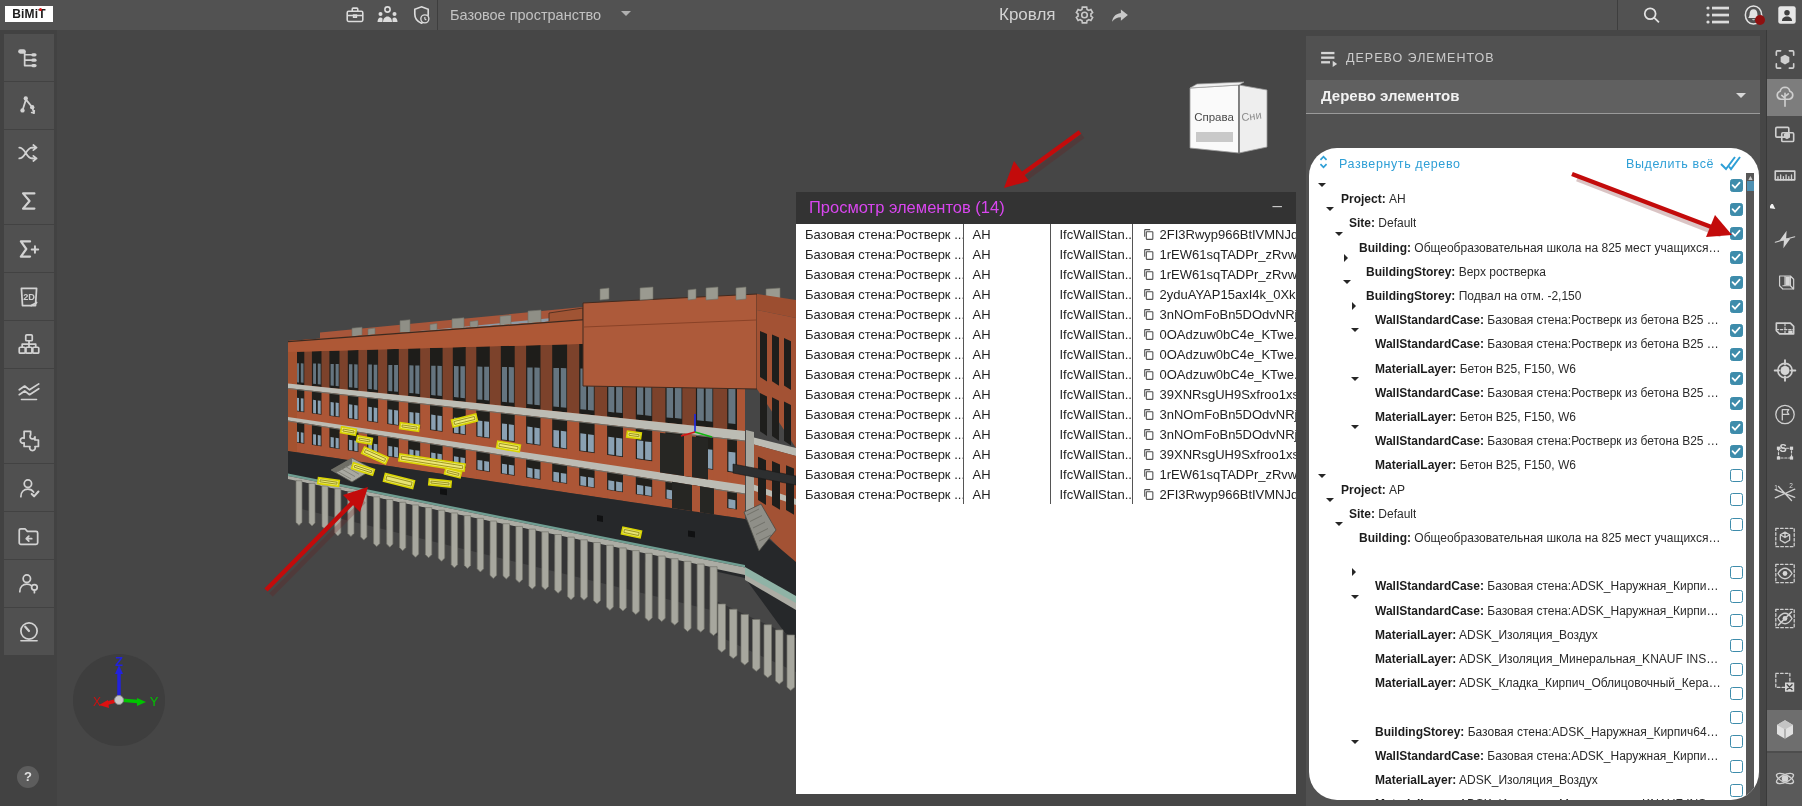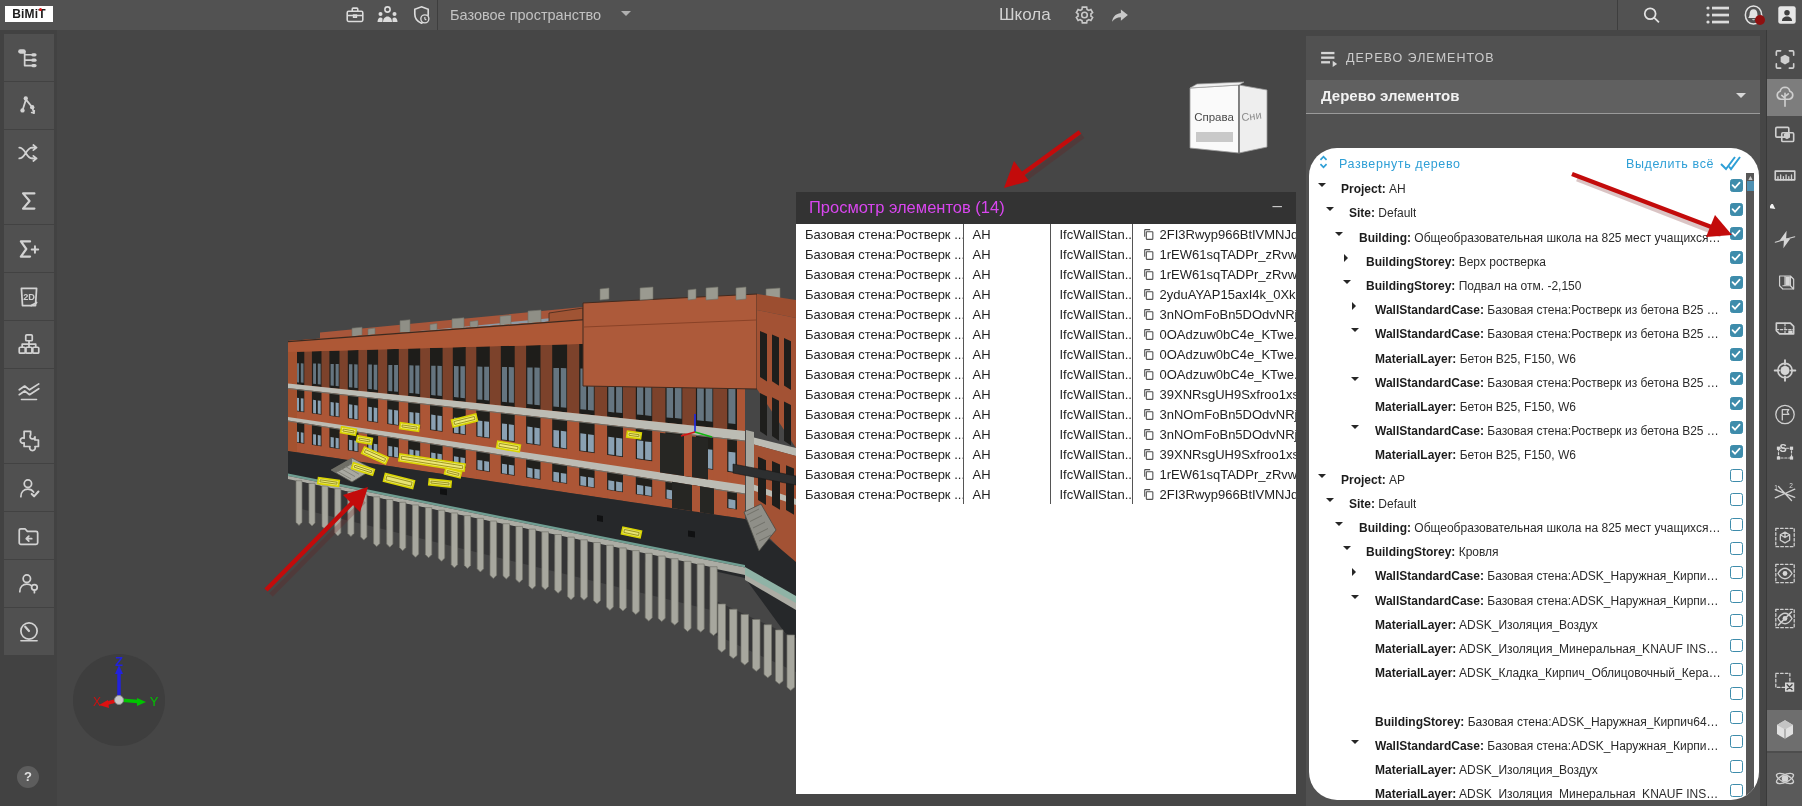--- a/index.html
+++ b/index.html
@@ -36,21 +36,21 @@
 .tab.sel { color:#ffffff; }
 #tabline { position:absolute; left:13px; top:27px; width:57px; height:2px; background:#f0f0f0; }
 #ptree { position:absolute; left:3px; top:112px; width:450px; height:652px; background:#ffffff; overflow:hidden;border-radius:28px;}
 #scroll { position:absolute; left:437px; top:25px; width:8px; height:627px; background:#575757; }
 #scroll .thumb { position:absolute; left:0.5px; top:8px; width:7px; height:10px; background:#4e90b2;}
 #scroll .up { position:absolute; left:1px; top:1px; color:#cfcfcf; font-size:7px; }
 #scroll .dn { position:absolute; left:1px; bottom:0px; color:#cfcfcf; font-size:7px; }
 .link { color:#2e9fd6; font-size:12.5px; letter-spacing:0.6px; position:absolute; top:9px;}
 .trow { position:absolute; left:0; width:438px; height:17px; }
 .caret { position:absolute; width:0; height:0; border-style:solid; }
-.tlab { position:absolute; top:4px; font-size:12px; color:#2b2b2b; white-space:nowrap; overflow:hidden;
+.tlab { position:absolute; top:14px; font-size:12px; color:#2b2b2b; white-space:nowrap; overflow:hidden;
   text-overflow:ellipsis; display:inline-block;padding-left:8px; }
 .tlab b { color:#1c1c1c; }
 .cb { position:absolute; left:421px; top:1.5px; width:13px; height:13px; border-radius:2.5px;
   border:1.5px solid #3e8cab; background:#fff; }
 .cb.on { background:#3e8cab; border-color:#3e8cab; }
 .cb svg { position:absolute; left:-1px; top:-1px; }
 .trow { line-height:17px; }
 #popup { position:absolute; left:796px; top:192px; width:500px; height:602px; background:#ffffff; }
 #ptitle { position:absolute; left:0; top:0; width:100%; height:32px; background:#333333; }
 #ptitle .t { position:absolute; left:13px; top:6px; color:#d946ef; font-size:16.5px; }
@@ -83,21 +83,21 @@
       <path d="M22 19 c0-2.8-1.3-4.6-3-4.6-0.8 0-1.5 0.4-2 1 L17 19 Z"></path>
     </svg>
  <svg class="tico" style="left:410px" width="23" height="24" viewBox="0 0 24 24" fill="none" stroke="#dcdcdc" stroke-width="1.7">
       <path d="M12 3.5 L19 6 v5 c0 4.5-3 8-7 9.5 -4-1.5-7-5-7-9.5 V6 Z"></path>
       <circle cx="15.5" cy="16" r="4.2" fill="#525252" stroke="#dcdcdc" stroke-width="1.4"></circle>
       <path d="M15.5 14 v2.2 l1.5 1" stroke-width="1.2"></path>
     </svg>
  <div id="vsep1"></div>
  <div class="tbtxt" style="left:450px">Базовое пространство</div>
  <div id="caret1"></div>
- <div class="tbtxt" style="left:999px;font-size:17px;color:#d2d2d2;top:5px">Школа</div>
+ <div class="tbtxt" style="left:999px;font-size:17px;color:#d2d2d2;top:5px">Кровля</div>
  <svg class="tico" style="left:1074px;top:4px" width="21" height="22" viewBox="0 0 24 24" fill="none" stroke="#c9c9c9" stroke-width="1.8">
       <circle cx="12" cy="12" r="3.2"></circle>
       <path d="M19.4 12 a7.4 7.4 0 0 0-0.1-1.2 l2-1.6 -2-3.4 -2.4 1 a7.4 7.4 0 0 0-2-1.2 L14.5 3 h-5 l-0.4 2.6 a7.4 7.4 0 0 0-2 1.2 l-2.4-1 -2 3.4 2 1.6 a7.4 7.4 0 0 0 0 2.4 l-2 1.6 2 3.4 2.4-1 a7.4 7.4 0 0 0 2 1.2 l0.4 2.6 h5 l0.4-2.6 a7.4 7.4 0 0 0 2-1.2 l2.4 1 2-3.4 -2-1.6 a7.4 7.4 0 0 0 0.1-1.2 Z"></path>
     </svg>
  <svg class="tico" style="left:1108px;top:5px" width="24" height="21" viewBox="0 0 24 24" fill="#c9c9c9">
       <path d="M13 5 V9 C6 10 3.5 14.5 3 19 c2.5-3.2 5.5-5 10-5 v4 l8-6.5 Z"></path>
     </svg>
  <svg class="tico" style="left:1641px;top:4px" width="21" height="22" viewBox="0 0 24 24" fill="none" stroke="#e2e2e2" stroke-width="2">
       <circle cx="10.5" cy="10.5" r="6.2"></circle>
       <path d="M15 15 L20.5 20.5"></path>
@@ -727,25 +727,20 @@
 <div class="trow" style="top:343.8px">
         <span class="caret" style="left:17px;top:6px;border-width:4.5px 4px 0 4px;border-color:#262626 transparent transparent transparent"></span>
         <span class="tlab" style="left:32px;max-width:382px"><b>Site:</b> Default</span>
         <span class="cb"></span>
       </div>
 <div class="trow" style="top:368.0px">
         <span class="caret" style="left:26px;top:6px;border-width:4.5px 4px 0 4px;border-color:#262626 transparent transparent transparent"></span>
         <span class="tlab" style="left:42px;max-width:372px"><b>Building:</b> Общеобразовательная школа на 825 мест учащихся в м...</span>
         <span class="cb"></span>
       </div>
-<div class="trow" style="top:392.2px">
-        <span class="caret" style="left:34px;top:6px;border-width:4.5px 4px 0 4px;border-color:#262626 transparent transparent transparent"></span>
-        <span class="tlab" style="left:49px;max-width:365px"><b>BuildingStorey:</b> Кровля</span>
-        <span class="cb"></span>
-      </div>
 <div class="trow" style="top:416.4px">
         <span class="caret" style="left:43px;top:4px;border-width:4px 0 4px 4.5px;border-color:transparent transparent transparent #262626"></span>
         <span class="tlab" style="left:58px;max-width:356px"><b>WallStandardCase:</b> Базовая стена:ADSK_Наружная_Кирпич640:...</span>
         <span class="cb"></span>
       </div>
 <div class="trow" style="top:440.6px">
         <span class="caret" style="left:42px;top:6px;border-width:4.5px 4px 0 4px;border-color:#262626 transparent transparent transparent"></span>
         <span class="tlab" style="left:58px;max-width:356px"><b>WallStandardCase:</b> Базовая стена:ADSK_Наружная_Кирпич640:...</span>
         <span class="cb"></span>
       </div>

